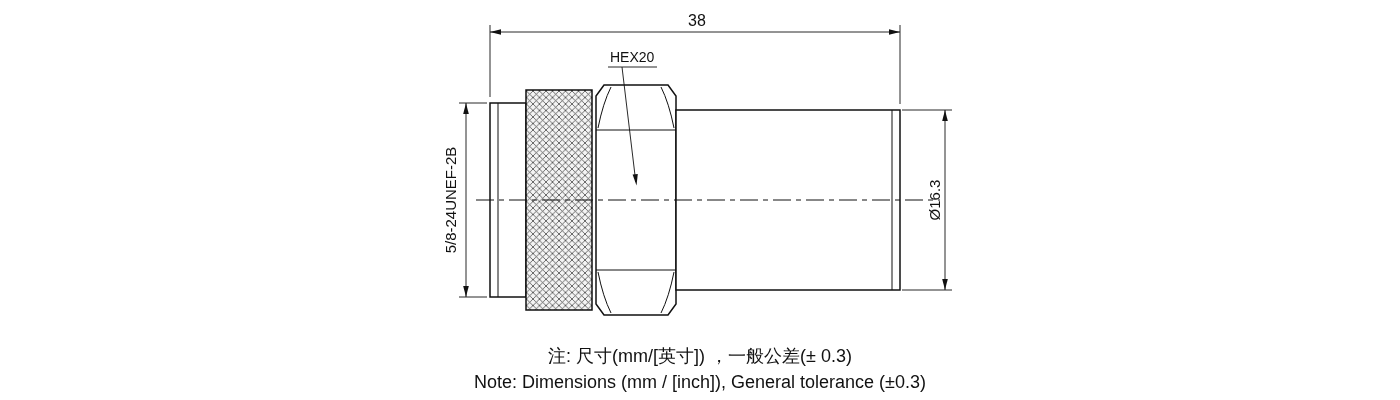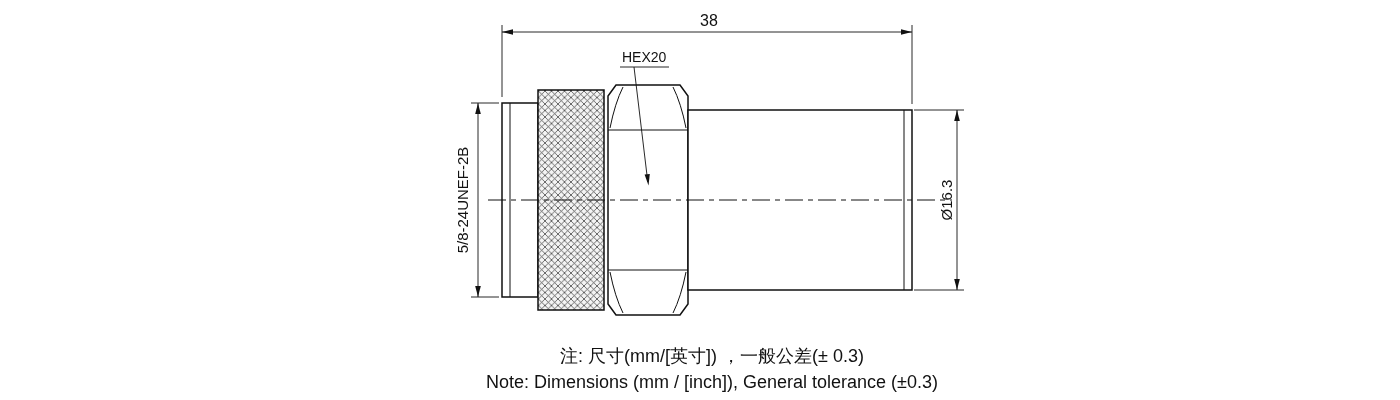--- a/index.html
+++ b/index.html
@@ -6,21 +6,20 @@
     margin: 0;
     padding: 0;
     background: #ffffff;
   }
   .canvas {
     position: relative;
     width: 1108px;
     height: 400px;
     background: #ffffff;
     overflow: hidden;
-    margin-left: 12px;
   }
   svg text {
     font-family: "Liberation Sans", "DejaVu Sans", sans-serif;
     fill: #111111;
   }
   .outline { stroke: #111111; stroke-width: 1.5; fill: #ffffff; }
   .thin    { stroke: #111111; stroke-width: 1;   fill: none; }
   .dim     { stroke: #111111; stroke-width: 0.9; fill: none; }
   .arrow   { fill: #111111; stroke: none; }
 </style>

